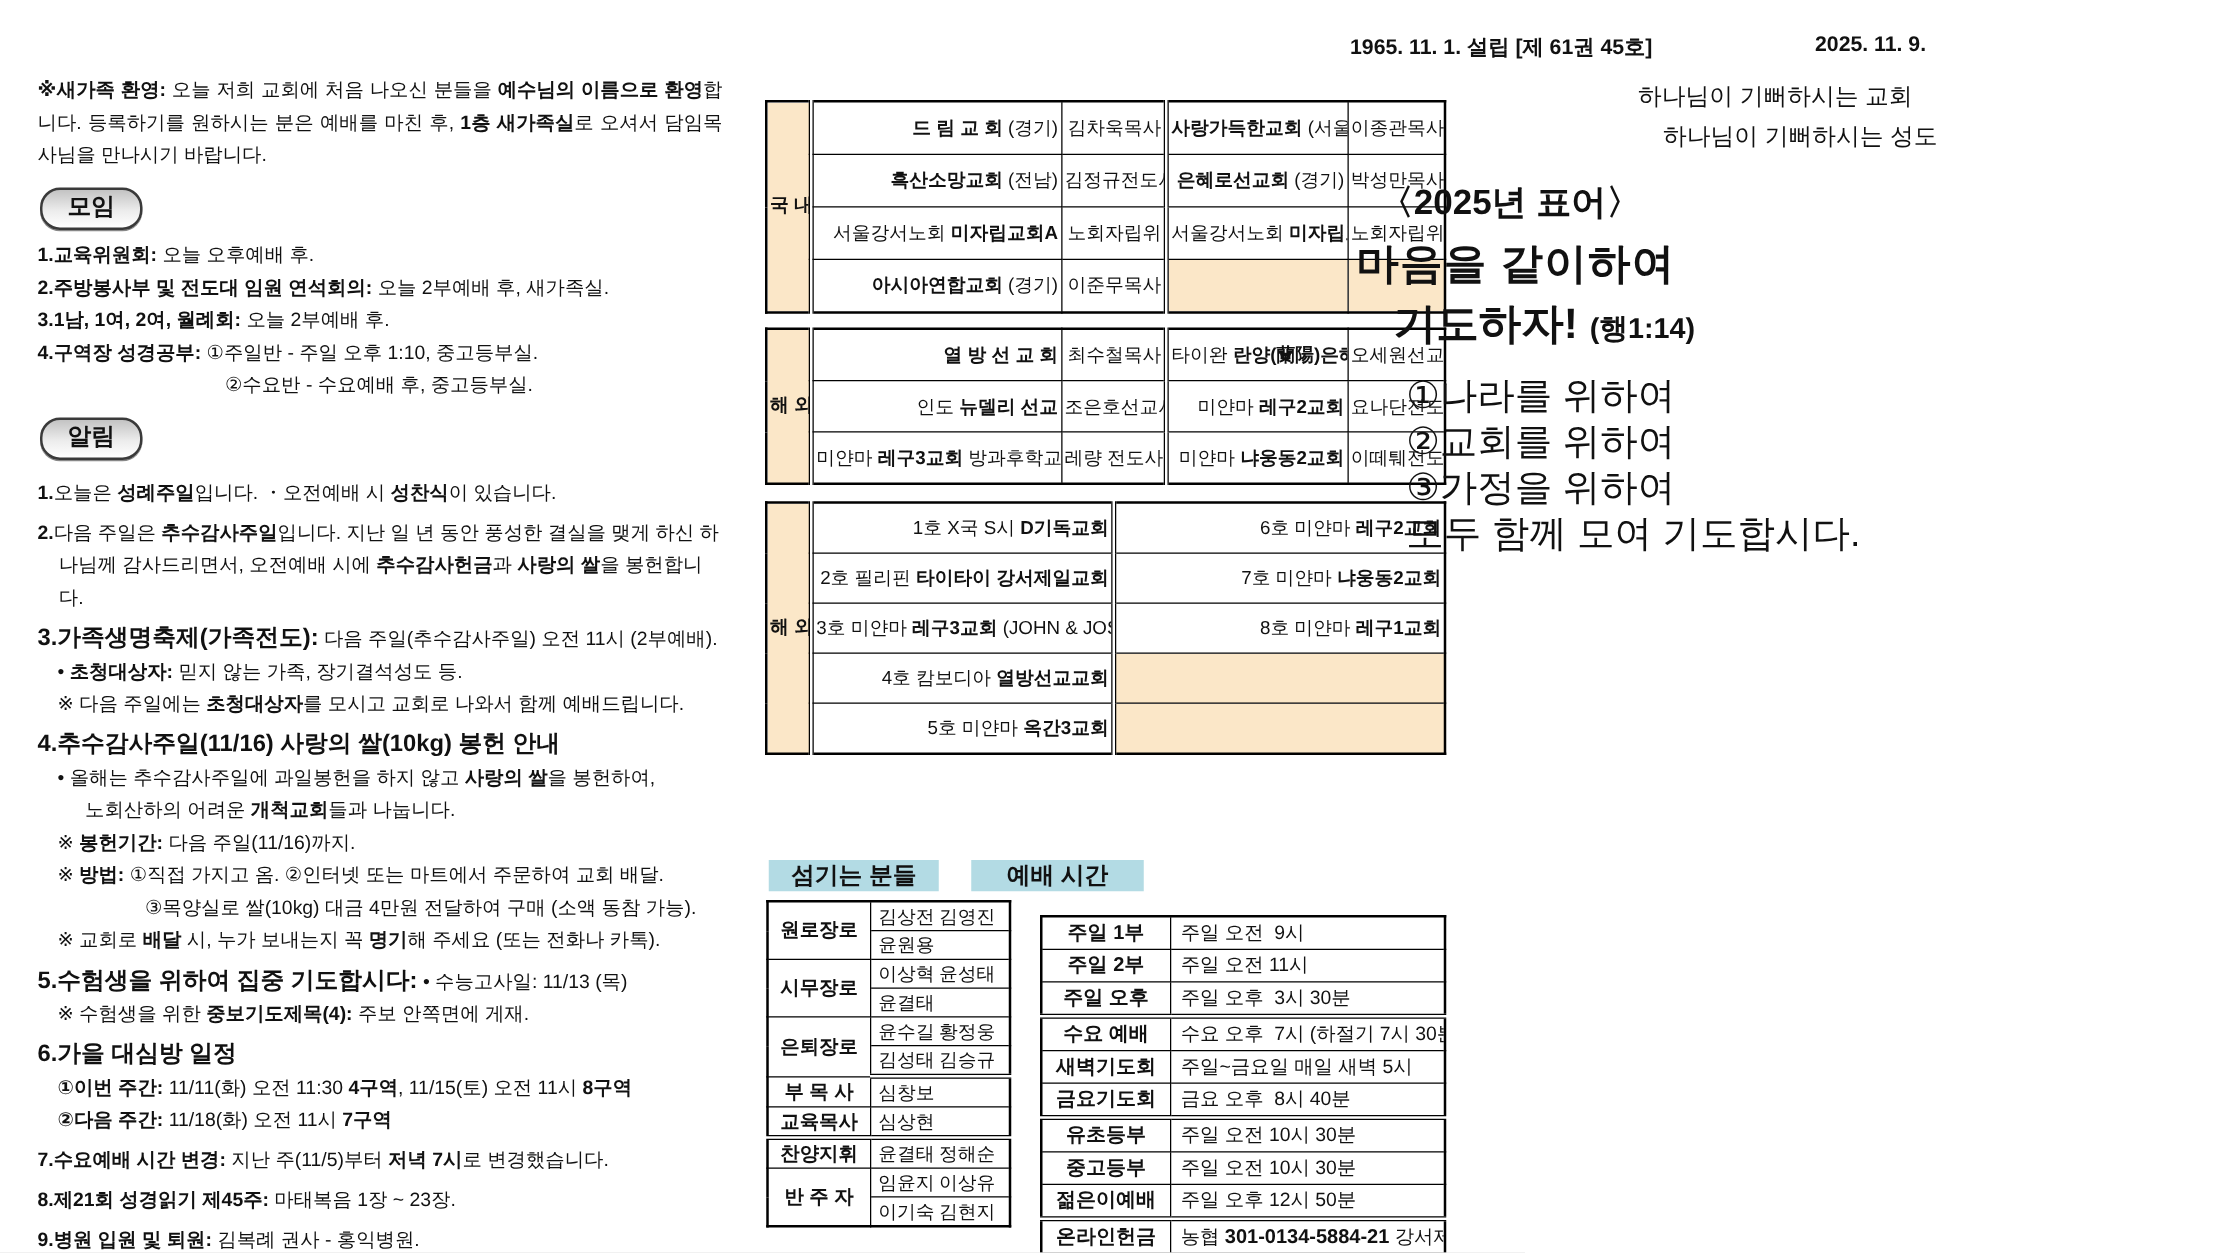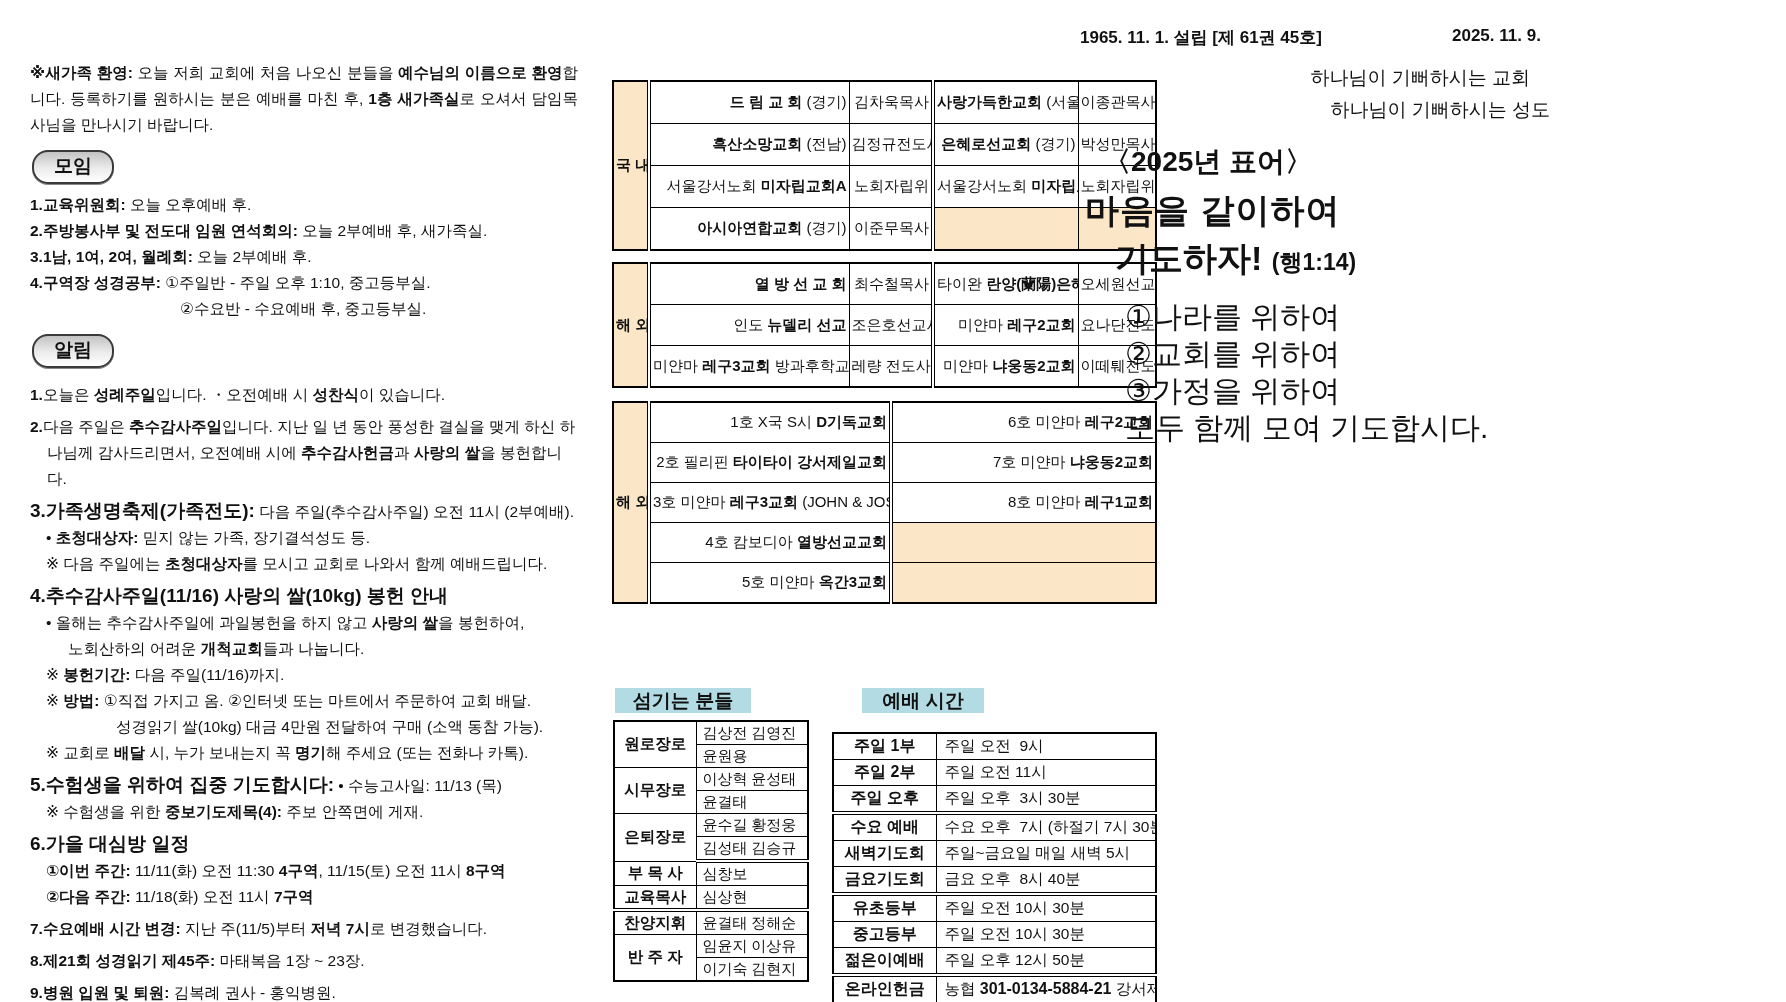--- a/index.html
+++ b/index.html
@@ -48,21 +48,21 @@
   .sm{font-size:13.5px;}
   .tiny{font-size:12.5px;}
   .xs{font-size:12px;}
   .w-lbl{width:36px;}.w-c1{width:200px;}.w-p1{width:84px;}.w-c2{width:145px;}.w-p2{width:78px;}
   .w-oc1{width:242px;}.w-oc2{width:265px;}
   .cell-left{text-align:left;padding-left:8px;}
 
   
   .hdr{position:absolute;height:25px;line-height:25px;text-align:center;font-weight:bold;font-size:19px;background:#b3dbe4;}
   .hdr-servants{left:615px;top:688px;width:136px;}
-  .hdr-worship{left:862px;top:688px;width:122px;}
+  .hdr-worship{left:777px;top:688px;width:138px;}
   .sv{position:absolute;left:613px;top:720px;width:194px;border:2px solid #000;}
   .sv td{border:1.5px solid #000;font-size:15px;height:22px;padding:0 3px;white-space:nowrap;overflow:hidden;}
   .sv .role{font-weight:bold;text-align:center;font-size:15.5px;}
   .sv .nm{text-align:left;padding-left:6px;font-family:Liberation Serif, serif;}
   .w-role{width:82px;}.w-nm{width:112px;}
   .grp-end td{border-bottom:4px double #000;}
   .ws{position:absolute;left:832px;top:732px;width:323px;border:2px solid #000;}
   .ws td{border:1.5px solid #000;font-size:15.5px;height:25px;padding:0 3px;overflow:hidden;}
   .ws .wname{font-weight:bold;text-align:center;font-size:16px;white-space:nowrap;}
   .ws .time{text-align:left;padding-left:8px;white-space:pre;}
@@ -106,21 +106,21 @@
       <p class="li gap"><b>1.</b>오늘은 <b>성례주일</b>입니다.  ・오전예배 시 <b>성찬식</b>이 있습니다.</p>
       <p class="li hang gap"><b>2.</b>다음 주일은 <b>추수감사주일</b>입니다. 지난 일 년 동안 풍성한 결실을 맺게 하신 하나님께 감사드리면서, 오전예배 시에 <b>추수감사헌금</b>과 <b>사랑의 쌀</b>을 봉헌합니다.</p>
       <p class="li n-big"><b>3.가족생명축제(가족전도):</b> 다음 주일(추수감사주일) 오전 11시 (2부예배).</p>
       <p class="li ind">•  <b>초청대상자:</b> 믿지 않는 가족, 장기결석성도 등.</p>
       <p class="li ind">※ 다음 주일에는 <b>초청대상자</b>를 모시고 교회로 나와서 함께 예배드립니다.</p>
       <p class="li n-big"><b>4.추수감사주일(11/16) 사랑의 쌀(10kg) 봉헌 안내</b></p>
       <p class="li ind">•  올해는 추수감사주일에 과일봉헌을 하지 않고 <b>사랑의 쌀</b>을 봉헌하여,</p>
       <p class="li ind2">노회산하의 어려운 <b>개척교회</b>들과 나눕니다.</p>
       <p class="li ind">※ <b>봉헌기간:</b> 다음 주일(11/16)까지.</p>
       <p class="li ind">※ <b>방법:</b> ①직접 가지고 옴. ②인터넷 또는 마트에서 주문하여 교회 배달.</p>
-      <p class="li ind3">성경읽기 쌀(10kg) 대금 4만원 전달하여 구매 (소액 동참 가능).</p>
+      <p class="li ind3">③목양실로 쌀(10kg) 대금 4만원 전달하여 구매 (소액 동참 가능).</p>
       <p class="li ind">※ 교회로 <b>배달</b> 시, 누가 보내는지 꼭 <b>명기</b>해 주세요 (또는 전화나 카톡).</p>
       <p class="li n-big"><b>5.수험생을 위하여 집중 기도합시다:</b> • 수능고사일: 11/13 (목)</p>
       <p class="li ind">※ 수험생을 위한 <b>중보기도제목(4):</b> 주보 안쪽면에 게재.</p>
       <p class="li n-big"><b>6.가을 대심방 일정</b></p>
       <p class="li ind"><b>①이번 주간:</b> 11/11(화) 오전 11:30 <b>4구역</b>,   11/15(토) 오전 11시 <b>8구역</b></p>
       <p class="li ind"><b>②다음 주간:</b> 11/18(화) 오전 11시 <b>7구역</b></p>
       <p class="li gap"><b>7.수요예배 시간 변경:</b> 지난 주(11/5)부터 <b>저녁 7시</b>로 변경했습니다.</p>
       <p class="li gap"><b>8.제21회 성경읽기 제45주:</b> 마태복음 1장 ~ 23장.</p>
       <p class="li gap"><b>9.병원 입원 및 퇴원:</b> 김복례 권사 - 홍익병원.</p>
     </div>

